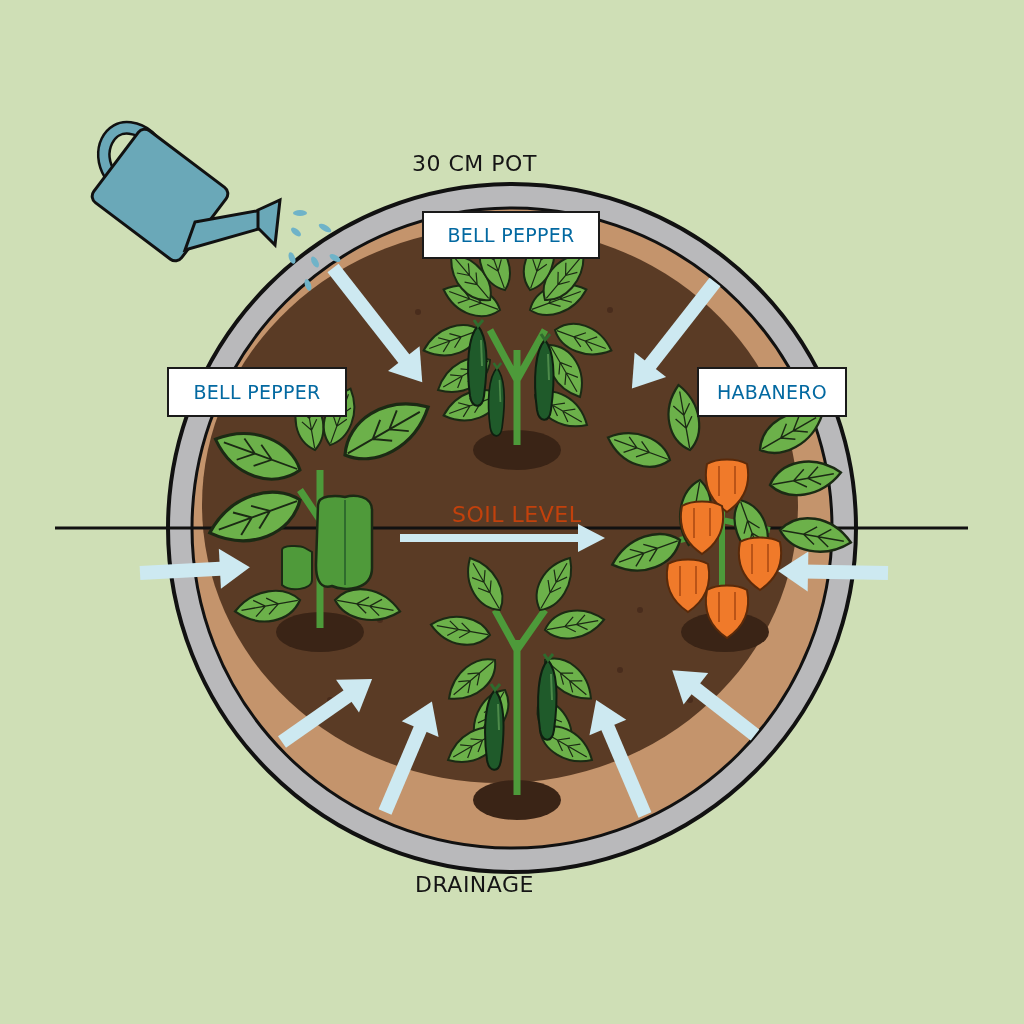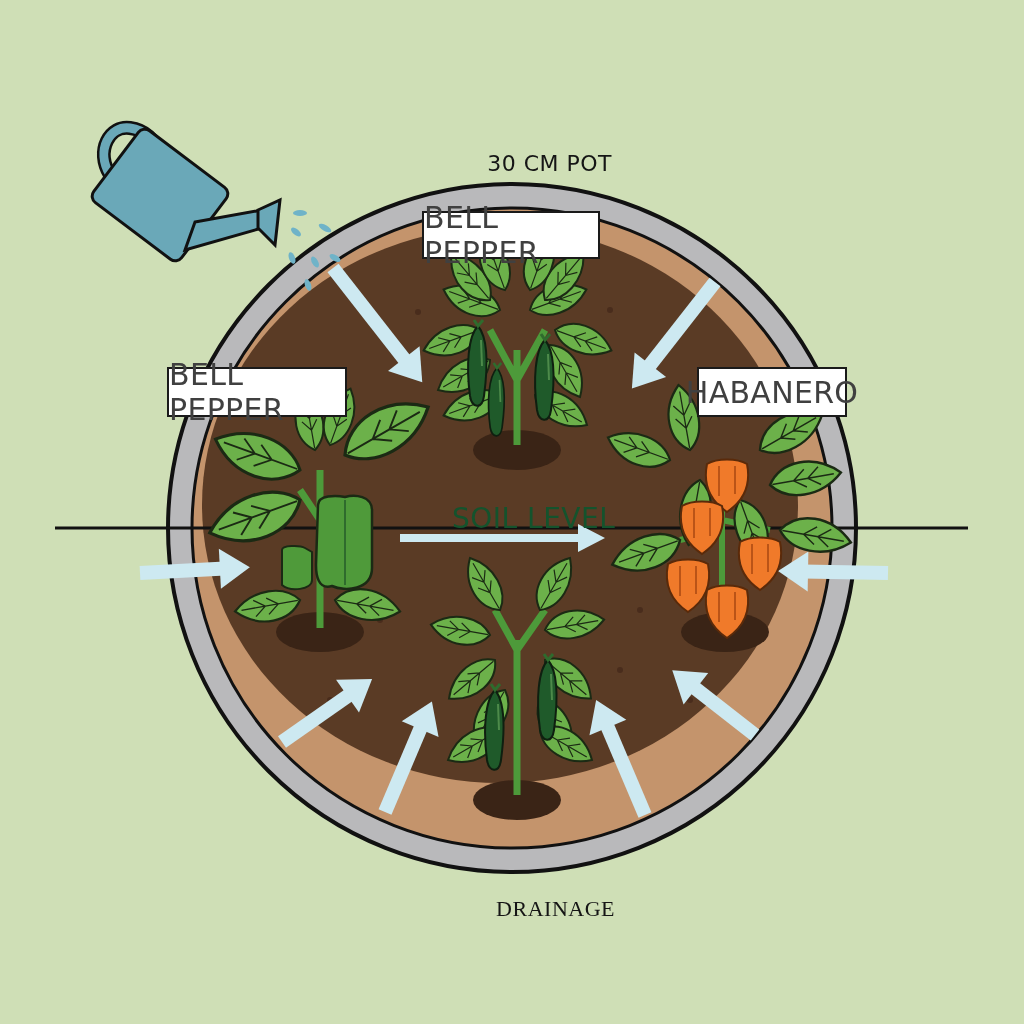--- a/index.html
+++ b/index.html
@@ -1,20 +1,20 @@
 <!DOCTYPE html>
 <html><head>
 <meta charset="utf-8">
 <style>
   html, body { margin: 0; padding: 0; }
   body { width: 1024px; height: 1024px; background: #cfdfb6; overflow: hidden; position: relative; font-family: "DejaVu Sans", "Liberation Sans", sans-serif; }
   svg.scene { position: absolute; left: 0; top: 0; width: 1024px; height: 1024px; }
-  .title-label { position: absolute; font-size: 22px; color: #151515; letter-spacing: 0.5px; text-align: right; }
-  .plant-label { position: absolute; background: #ffffff; border: 2.5px solid #1a1a1a; font-size: 30px; color: #404040; padding: 0; display: flex; align-items: center; justify-content: center; box-sizing: border-box; letter-spacing: 0.3px; }
-  .soil-text { position: absolute; color: #14532d; font-size: 28px; letter-spacing: 0.5px; }
+  .title-label { position: absolute; font-size: 22px; color: #151515; letter-spacing: 0.5px; text-align: left; }
+  .plant-label { position: absolute; background: #ffffff; border: 2.5px solid #1a1a1a; font-size: 19px; color: #0369a1; padding: 0; display: flex; align-items: center; justify-content: center; box-sizing: border-box; letter-spacing: 0.3px; }
+  .soil-text { position: absolute; color: #c2410c; font-size: 22px; letter-spacing: 0.5px; }
 </style>
 </head>
 <body>
 
 <svg class="scene" viewBox="0 0 1024 1024">
   <defs>
     <g id="leaf">
       <path d="M0,0 C12,-18 40,-20 60,0 C40,18 12,16 0,0 Z" fill="#6cb14a" stroke="#1b2a14" stroke-width="2"></path>
       <path d="M2,0 L54,0 M20,0 L30,-8 M32,0 L42,-8 M20,0 L30,7 M32,0 L42,7" stroke="#1b2a14" stroke-width="1.2" fill="none"></path>
     </g>
@@ -184,13 +184,13 @@
 <div class="title-label" style="left:412px; top:151px; width:200px;">30 CM POT</div>
 
 <div class="plant-label" style="left:422px; top:211px; width:178px; height:48px;">BELL PEPPER</div>
 
 <div class="plant-label" style="left:167px; top:367px; width:180px; height:50px;">BELL PEPPER</div>
 
 <div class="plant-label" style="left:697px; top:367px; width:150px; height:50px;">HABANERO</div>
 
 <div class="soil-text" style="left:452px; top:502px;">SOIL LEVEL</div>
 
-<div class="title-label" style="left:415px; top:896px; width:200px;font-family:Liberation Serif, serif;">DRAINAGE</div>
+<div class="title-label" style="left:415px; top:872px; width:200px;">DRAINAGE</div>
 
 </body></html>

